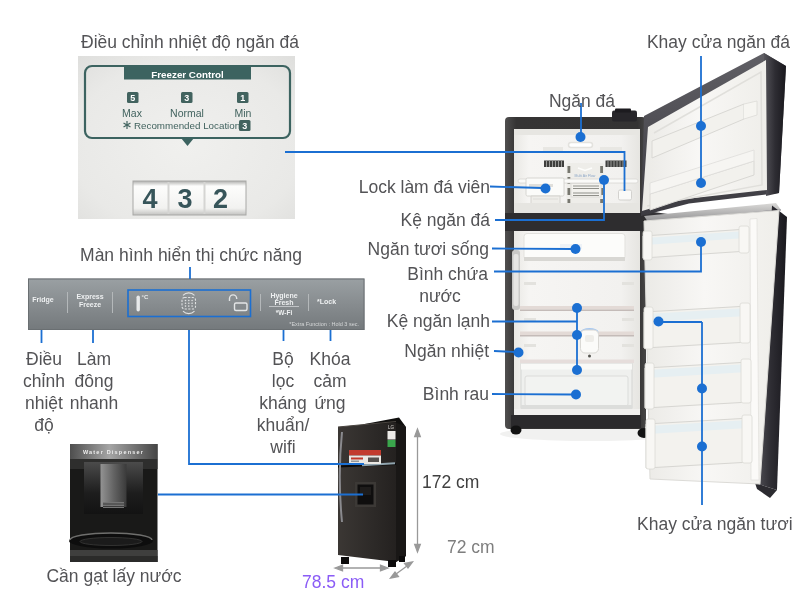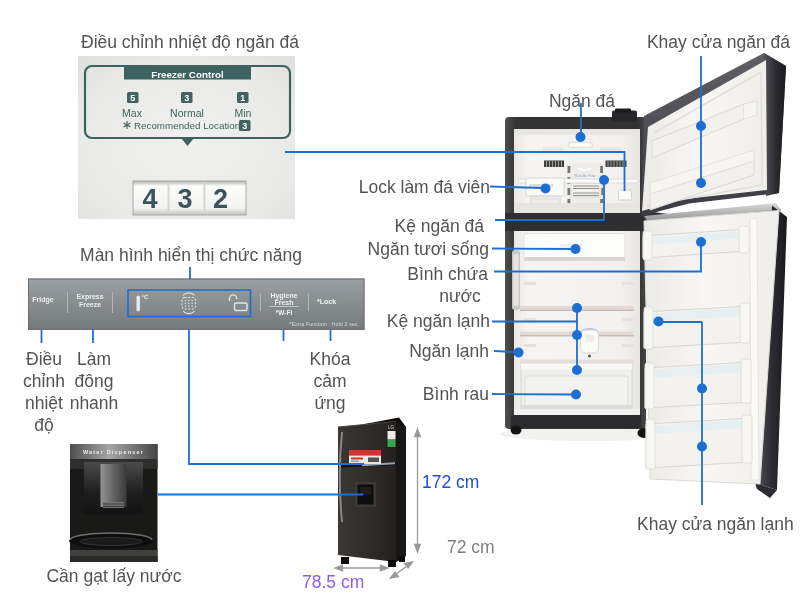--- a/index.html
+++ b/index.html
@@ -415,30 +415,31 @@
   <text x="359" y="325.5" font-size="5.5" fill="#d5d7d8" text-anchor="end">*Extra Function : Hold 3 sec.</text>
 
   <text x="113.5" y="454" font-size="5.5" font-weight="bold" fill="#efefef" text-anchor="middle" letter-spacing="1.2">Water Dispenser</text>
 </g>
 </svg>
 
 <div class="lbl c" style="left:60px;top:31px;width:260px;">Điều chỉnh nhiệt độ ngăn đá</div>
 <div class="lbl c" style="left:61px;top:244px;width:260px;">Màn hình hiển thị chức năng</div>
 <div class="lbl c" style="left:54px;top:348px;width:80px;">Làm<br>đông<br>nhanh</div>
 <div class="lbl c" style="left:4px;top:348px;width:80px;">Điều<br>chỉnh<br>nhiệt<br>độ</div>
+<div class="lbl c" style="left:243px;top:348px;width:80px;">Bộ<br>lọc<br>kháng<br>khuẩn/<br>wifi</div>
 <div class="lbl c" style="left:290px;top:348px;width:80px;">Khóa<br>cảm<br>ứng</div>
 <div class="lbl r" style="left:590px;top:31px;width:200px;">Khay cửa ngăn đá</div>
 <div class="lbl c" style="left:34px;top:565px;width:160px;">Cần gạt lấy nước</div>
 <div class="lbl c" style="left:542px;top:80px;width:80px;margin-top:10px;">Ngăn đá</div>
 <div class="lbl r" style="left:290px;top:176px;width:200px;">Lock làm đá viên</div>
-<div class="lbl r" style="left:284px;top:209px;width:200px;margin-top:6px;">Kệ ngăn đá</div>
+<div class="lbl r" style="left:290px;top:209px;width:200px;">Kệ ngăn đá</div>
 <div class="lbl r" style="left:289px;top:238px;width:200px;">Ngăn tươi sống</div>
 <div class="lbl r" style="left:288px;top:263px;width:200px;">Bình chứa</div>
-<div class="lbl c" style="left:360px;top:285px;width:200px;">nước</div>
+<div class="lbl c" style="left:340px;top:285px;width:200px;">nước</div>
 <div class="lbl r" style="left:290px;top:310px;width:200px;">Kệ ngăn lạnh</div>
-<div class="lbl r" style="left:289px;top:340px;width:200px;">Ngăn lạnh</div>
+<div class="lbl r" style="left:289px;top:340px;width:200px;">Ngăn nhiệt</div>
 <div class="lbl r" style="left:289px;top:383px;width:200px;">Bình rau</div>
-<div class="lbl" style="left:637px;top:513px;">Khay cửa ngăn lạnh</div>
-<div class="lbl" style="left:422px;top:471px;color:#1d4ed8;">172 cm</div>
+<div class="lbl" style="left:637px;top:513px;">Khay cửa ngăn tươi</div>
+<div class="lbl" style="left:422px;top:471px;color:#404040;">172 cm</div>
 <div class="lbl" style="left:302px;top:571px;color:#8b5cf6;">78.5 cm</div>
 <div class="lbl" style="left:419px;top:536px;color:#7e7e7e;margin-left:28px;">72 cm</div>
 
 </div>
 
 </body></html>

